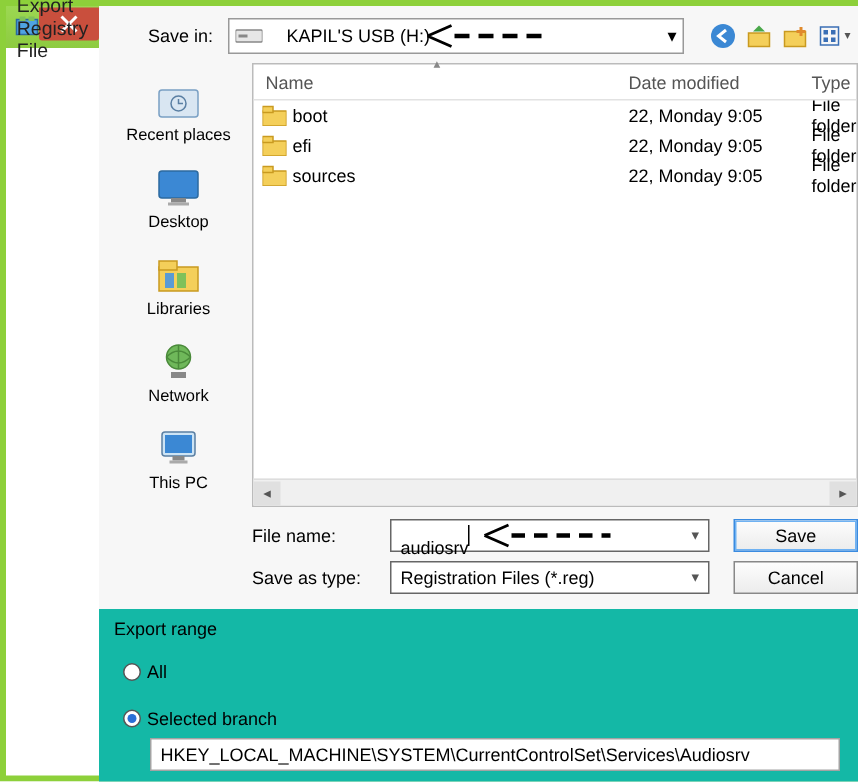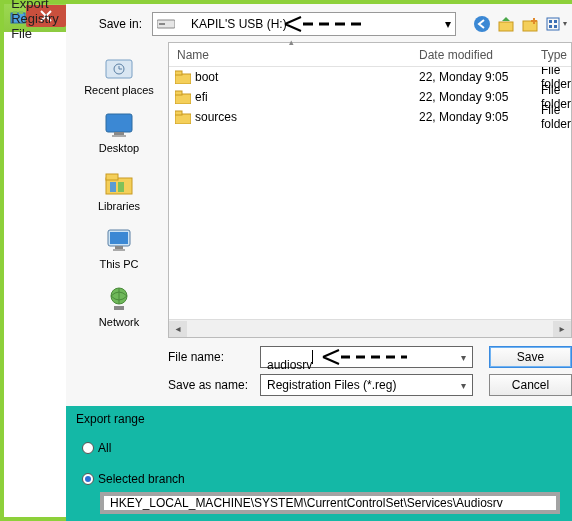--- a/index.html
+++ b/index.html
@@ -42,21 +42,21 @@
   .field-combo { flex: 1; height: 22px; border: 1px solid #666; background: #fff; display: flex; align-items: center; padding: 0 6px; font-size:12px; position:relative;}
   .field-combo.filename .txt { font-family: inherit; margin-top: 16px; }
   .field-combo .caret { margin-left:auto; font-size:10px; color:#555;}
   .action-btn { width: 83px; height: 22px; margin-left: 16px; border: 1px solid #888; background: linear-gradient(#fdfdfd,#ececec); font-size:12px; text-align:center; line-height:20px;}
   .action-btn.focus { border:1px solid #3a8be0; box-shadow:0 0 0 1px #6fb2f2 inset;}
   .export-range { padding: 6px 10px 10px 10px; background:#14b8a6;}
   .legend { font-size: 12px; margin-bottom: 4px; }
   .radio-row { display:flex; align-items:center; gap:4px; padding:2px 6px; font-size:12px;margin-top:13px;}
   .radio { width:12px; height:12px; border:1px solid #555; border-radius:50%; display:inline-flex; align-items:center; justify-content:center; background:#fff;}
   .radio.sel::after{content:""; width:6px; height:6px; background:#2a6fd6; border-radius:50%;}
-  .branch-input { margin: 4px 6px 0 24px; height: 22px; border:4px solid #a3a3a3; background:#fff; padding:0 6px; font-size:12px; display:flex; align-items:center; width: calc(100% - 36px);}
+  .branch-input { margin: 4px 6px 0 24px; height: 22px; border:1px solid #a3a3a3; background:#fff; padding:0 6px; font-size:12px; display:flex; align-items:center; width: calc(100% - 36px);}
   .folder-icon{ width:16px;height:14px;}
   .anno-arrow { position:absolute; font-family:monospace; color:#000; font-weight:bold; pointer-events:none;}
   .sortcaret{position:absolute;left:120px;top:-6px;font-size:9px;color:#888;}
   .cursor-line{display:inline-block;width:1px;height:14px;background:#000;vertical-align:middle;}
 </style>
 </head>
 <body>
 
 <div class="window">
 
@@ -157,37 +157,37 @@
                 <rect x="4" y="6" width="12" height="6" fill="#f4cf5a" stroke="#c99a20"></rect>
                 <rect x="8" y="14" width="6" height="10" fill="#5a9bd4"></rect>
                 <rect x="16" y="14" width="6" height="10" fill="#7fc15a"></rect>
               </svg>
             </div>
           <div class="place-label">Libraries</div>
         </div>
         <div class="place">
           <div class="place-icon">
               <svg width="34" height="30">
+                <circle cx="17" cy="12" r="8" fill="#6fb85a" stroke="#4a8a3a"></circle>
+                <path d="M9 12 Q17 4 25 12 M9 12 Q17 20 25 12 M17 4 L17 20" stroke="#4a8a3a" fill="none"></path>
+                <rect x="12" y="22" width="10" height="4" fill="#888"></rect>
+              </svg>
+            </div>
+          <div class="place-label">Network</div>
+        </div>
+        <div class="place">
+          <div class="place-icon">
+              <svg width="34" height="30">
                 <rect x="6" y="4" width="22" height="16" rx="2" fill="#cde4f5" stroke="#5a7fa3"></rect>
                 <rect x="8" y="6" width="18" height="12" fill="#3b88d4"></rect>
                 <rect x="13" y="20" width="8" height="3" fill="#888"></rect>
                 <rect x="11" y="23" width="12" height="2" fill="#aaa"></rect>
               </svg>
             </div>
           <div class="place-label">This PC</div>
-        </div>
-        <div class="place">
-          <div class="place-icon">
-              <svg width="34" height="30">
-                <circle cx="17" cy="12" r="8" fill="#6fb85a" stroke="#4a8a3a"></circle>
-                <path d="M9 12 Q17 4 25 12 M9 12 Q17 20 25 12 M17 4 L17 20" stroke="#4a8a3a" fill="none"></path>
-                <rect x="12" y="22" width="10" height="4" fill="#888"></rect>
-              </svg>
-            </div>
-          <div class="place-label">Network</div>
         </div>
       </div>
 
       <div class="file-area">
         <span class="sortcaret">▴</span>
         <div class="file-header">
           <div class="col-name">Name</div>
           <div class="col-date">Date modified</div>
           <div class="col-type">Type</div>
         </div>
@@ -246,21 +246,21 @@
                 <path d="M2 9 L18 2 M2 9 L18 16" stroke="#000" stroke-width="2" fill="none"></path>
                 <path d="M20 9 L86 9" stroke="#000" stroke-width="3" stroke-dasharray="9,6"></path>
               </svg>
           </span>
           <span class="caret">▾</span>
         </div>
         <div class="action-btn focus">Save</div>
       </div>
       <div class="field-row">
         <div class="places-gap"></div>
-        <div class="field-label">Save as name:</div>
+        <div class="field-label">Save as type:</div>
         <div class="field-combo">
           <span>Registration Files (*.reg)</span>
           <span class="caret">▾</span>
         </div>
         <div class="action-btn">Cancel</div>
       </div>
     </div>
 
     <div class="export-range">
       <div class="legend">Export range</div>

